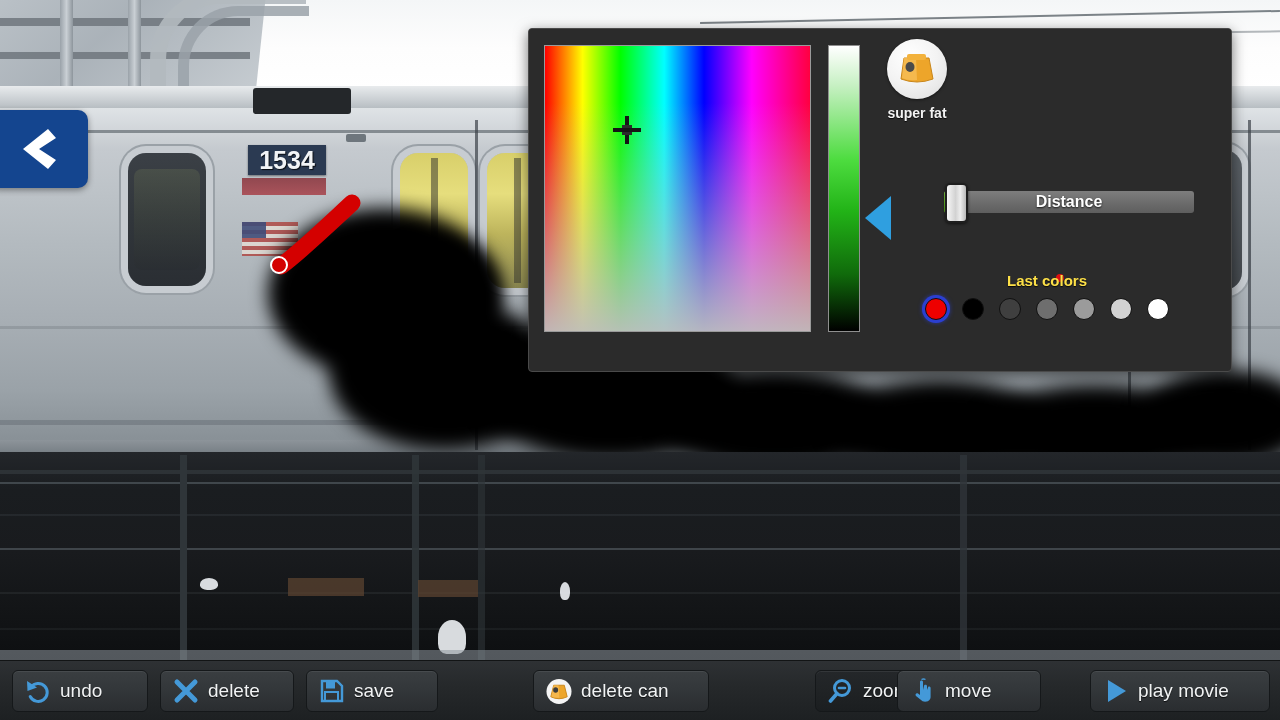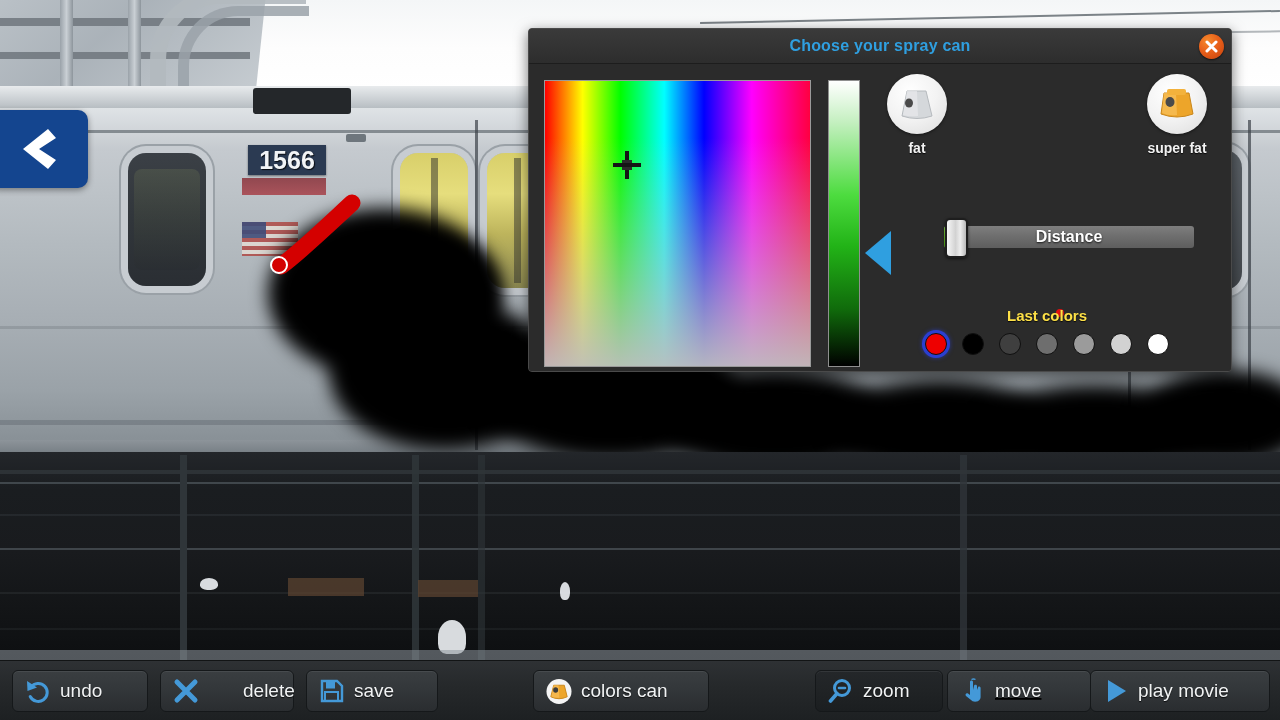--- a/index.html
+++ b/index.html
@@ -568,21 +568,21 @@
     </div>
     <div class="window lit" style="left:487px;top:153px;width:58px;height:135px;">
       <div class="win-pole"></div>
     </div>
     <div class="door-gap" style="left:475px;top:120px;height:330px;"></div>
     <div class="window" style="left:1150px;top:150px;width:92px;height:140px;background:linear-gradient(180deg,#5c6268,#44494e);"></div>
     <div class="door-gap" style="left:1128px;top:120px;height:330px;"></div>
     <div class="door-gap" style="left:1248px;top:120px;height:330px;"></div>
 
     <div class="numplate">
-      <span>1566</span>
+      <span>1534</span>
     </div>
     <div class="redstripe"></div>
     <div class="flag">
       <div class="flag-canton"></div>
     </div>
     <div class="roofvent"></div>
 
     <div class="blob" style="left:268px;top:208px;width:230px;height:170px;"></div>
     <div class="blob" style="left:330px;top:300px;width:230px;height:150px;"></div>
     <div class="blob" style="left:480px;top:330px;width:260px;height:130px;"></div>
@@ -617,54 +617,36 @@
 
     <div id="back-button">
       <svg class="chev" viewBox="0 0 40 46">
         <polygon points="30,3 38,12 21,23 38,34 30,43 5,23" fill="#ffffff"></polygon>
       </svg>
     </div>
   </div>
 
   <div id="spray-dialog">
 
-    <div id="dialog-titlebar">
-      <div id="dialog-title">Choose your spray can</div>
-      <div id="close-button">
-        <svg width="13" height="13" viewBox="0 0 13 13">
-          <path d="M2,2 L11,11 M11,2 L2,11" stroke="#ffffff" stroke-width="3" stroke-linecap="round"></path>
-        </svg>
-      </div>
-    </div>
 
     <div id="dialog-body">
 
       <div id="color-field">
         <div id="color-crosshair">
           <div class="hole"></div>
         </div>
       </div>
 
       <div id="value-slider"></div>
       <div id="value-marker"></div>
 
       <div id="can-options">
 
 
 
-        <div class="can-option">
-          <div class="can-disc">
-            <svg width="46" height="40" viewBox="0 0 46 40">
-              <path d="M13,7 L32,7 L38,32 Q23,37 8,32 Z" fill="#d5d8db" stroke="#b6babe" stroke-width="1"></path>
-              <path d="M13,7 L23,7 L24,32 Q15,33 9,31 Z" fill="#e8eaec" opacity=".7"></path>
-              <ellipse cx="15" cy="19" rx="4" ry="4.5" fill="#4a4a4a"></ellipse>
-            </svg>
-          </div>
-          <div class="can-label">fat</div>
-        </div>
 
         <div class="can-option">
           <div class="can-disc">
             <svg width="48" height="40" viewBox="0 0 48 40">
               <path d="M11,9 L36,9 L40,30 Q24,36 8,30 Z" fill="#eda52a" stroke="#c9861a" stroke-width="1"></path>
               <path d="M11,9 L23,9 L24,31 Q15,32 9,29 Z" fill="#f6bc55" opacity=".85"></path>
               <rect x="14" y="5" width="19" height="6" rx="2" fill="#f3b23c"></rect>
               <ellipse cx="17" cy="18" rx="4.5" ry="5" fill="#4a4a4a"></ellipse>
             </svg>
           </div>
@@ -701,21 +683,21 @@
     <div class="tbtn" style="left:12px;width:136px;">
       <span class="ticon">
         <svg width="26" height="26" viewBox="0 0 26 26">
           <path d="M6,9 A9,9 0 1 1 5.2,18.5" stroke="#4499d8" stroke-width="3" fill="none" stroke-linecap="round"></path>
           <polygon points="2,3 12,9.5 2.5,13" fill="#4499d8"></polygon>
         </svg>
       </span>
       <span class="tlabel">undo</span>
     </div>
 
-    <div class="tbtn" style="left:160px;width:134px;gap:35px;">
+    <div class="tbtn" style="left:160px;width:134px;">
       <span class="ticon">
         <svg width="26" height="26" viewBox="0 0 26 26">
           <path d="M4,4 L22,22 M22,4 L4,22" stroke="#4499d8" stroke-width="5" stroke-linecap="round"></path>
         </svg>
       </span>
       <span class="tlabel">delete</span>
     </div>
 
     <div class="tbtn" style="left:306px;width:132px;">
       <span class="ticon">
@@ -730,35 +712,35 @@
 
     <div class="tbtn" style="left:533px;width:176px;">
       <span class="ticon">
         <svg width="27" height="27" viewBox="0 0 27 27">
           <circle cx="13.5" cy="13.5" r="13" fill="#f4f4f4"></circle>
           <path d="M8,7 L19,7 L22,19 Q13.5,23 5,19 Z" fill="#eda52a" stroke="#c9861a" stroke-width="1"></path>
           <path d="M8,7 L13,7 L14,20 Q9,20.5 5.6,18.8 Z" fill="#f6bc55" opacity=".8"></path>
           <ellipse cx="10" cy="12" rx="2.6" ry="2.9" fill="#3b3b3b"></ellipse>
         </svg>
       </span>
-      <span class="tlabel">colors can</span>
+      <span class="tlabel">delete can</span>
     </div>
 
     <div class="tbtn dark" style="left:806px;width:128px;">
       <span class="ticon">
         <svg width="26" height="26" viewBox="0 0 26 26">
           <circle cx="14" cy="10" r="7.5" fill="none" stroke="#4499d8" stroke-width="3"></circle>
           <path d="M9,15.5 L2.5,23" stroke="#4499d8" stroke-width="3.6" stroke-linecap="round"></path>
           <path d="M11,10 H17" stroke="#4499d8" stroke-width="2.6" stroke-linecap="round"></path>
         </svg>
       </span>
       <span class="tlabel">zoom</span>
     </div>
 
-    <div class="tbtn" style="left:947px;width:144px;text-decoration:underline;">
+    <div class="tbtn" style="left:897px;width:144px;">
       <span class="ticon">
         <svg width="26" height="26" viewBox="0 0 26 26">
           <path d="M10,4 C10,2 13,2 13,4 L13,12 L14,8 C14,6.4 17,6.4 17,8.2
                    L17,12 L18,9.5 C18,8 20.6,8.2 20.6,10 L20.6,19
                    C20.6,23 16,24.6 12.6,23.2 L6,18 C4.6,16.6 6.4,14.4 8,15.6
                    L10,17 Z" fill="#4499d8"></path>
           <path d="M11.5,1.5 A4,4 0 0 1 15.5,1.5" stroke="#4499d8" stroke-width="1.4" fill="none"></path>
         </svg>
       </span>
       <span class="tlabel">move</span>

